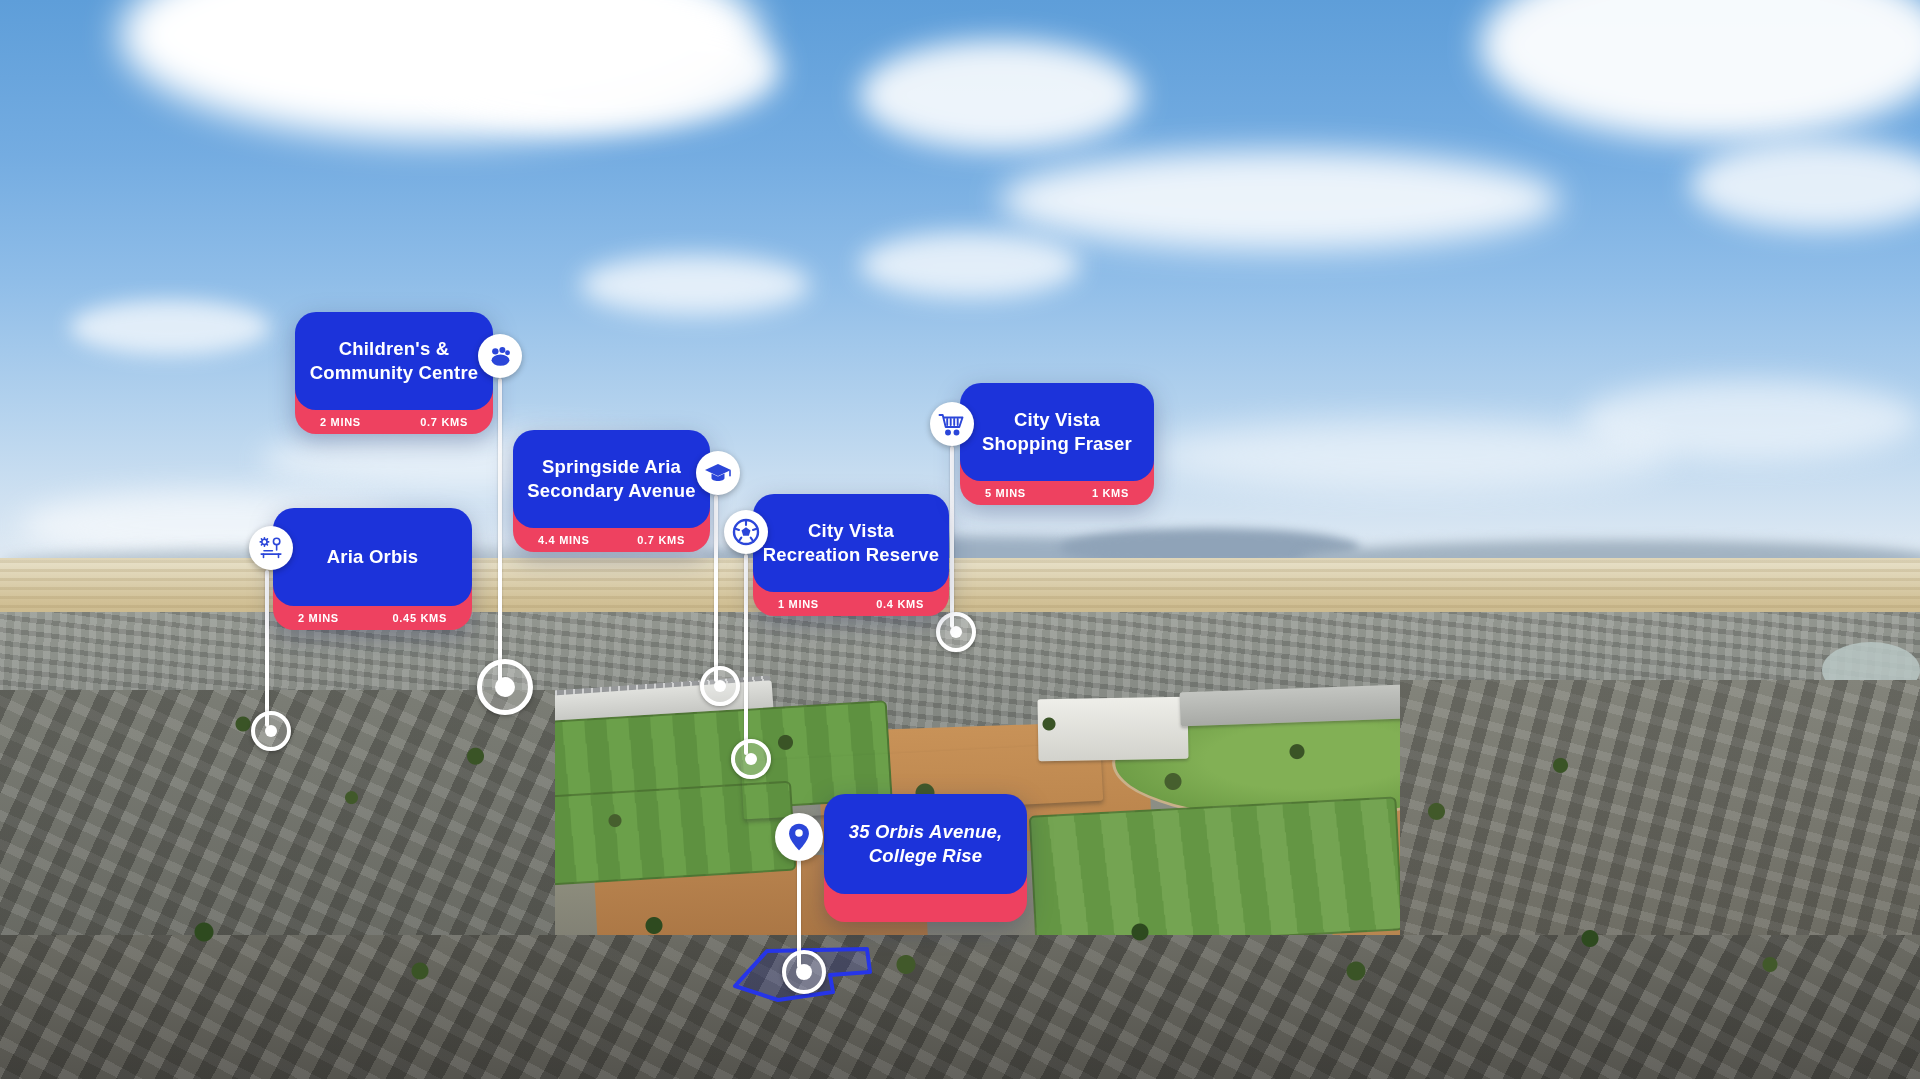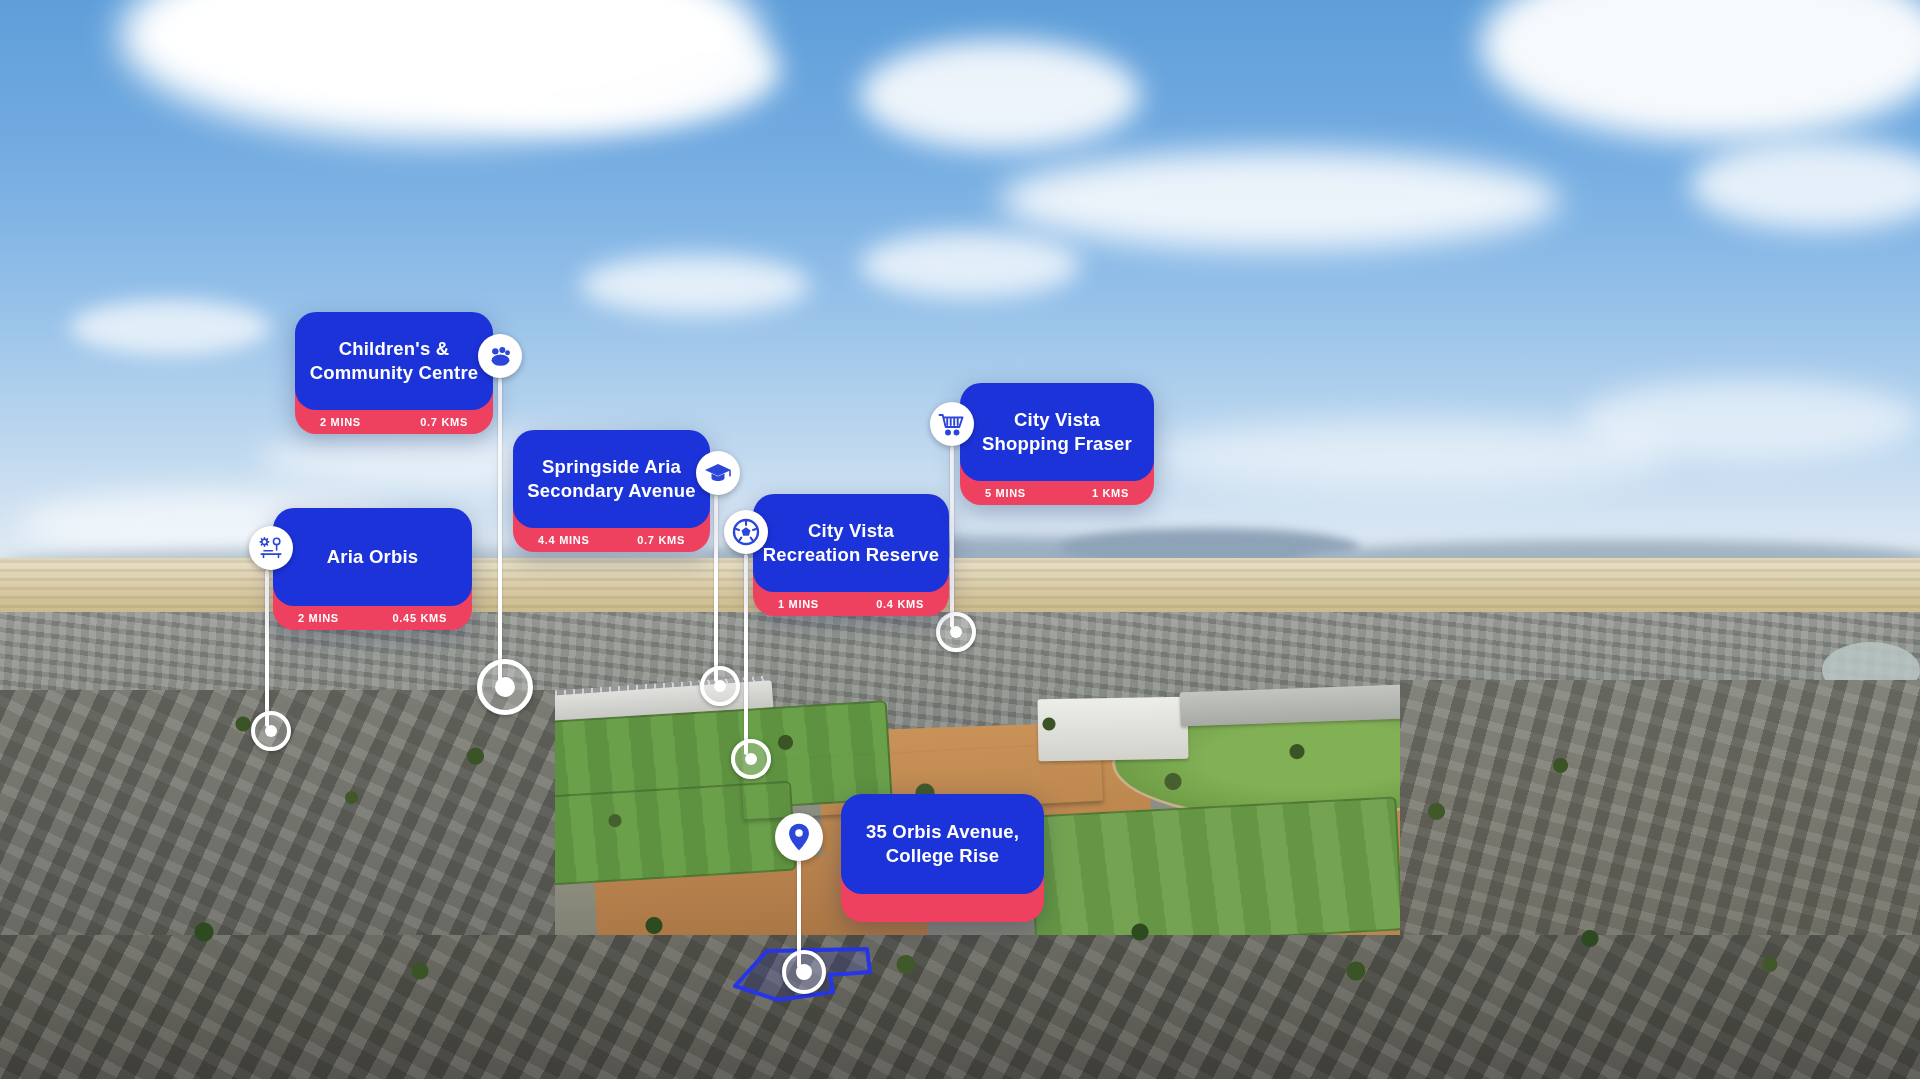--- a/index.html
+++ b/index.html
@@ -295,21 +295,21 @@
       <circle cx="20.5" cy="24.5" r="2" fill="#2b46d9"></circle>
     </svg>
   </div>
 </div>
 
 <div>
   <div class="leader" style="left:797px;top:859px;height:109px;"></div>
   <div class="marker m-prop" style="left:782px;top:950px;">
       <i></i>
     </div>
-  <div class="badge prop" style="left:841px;top:794px;width:203px;">
+  <div class="badge prop" style="left:824px;top:794px;width:203px;font-style:italic;">
     <div class="badge-red"></div>
     <div class="badge-blue">
       <div class="line">35 Orbis Avenue,</div>
       <div class="line">College Rise</div>
     </div>
   </div>
   <div class="icon-circle big" style="left:775px;top:813px;">
     <svg viewBox="0 0 36 36" width="34" height="34">
       <path d="M18 4c-6 0-10.5 4.5-10.5 10.2C7.5 21.8 18 32 18 32s10.5-10.2 10.5-17.8C28.5 8.5 24 4 18 4z" fill="#2b46d9"></path>
       <circle cx="18" cy="13.8" r="4" fill="#fff"></circle>

